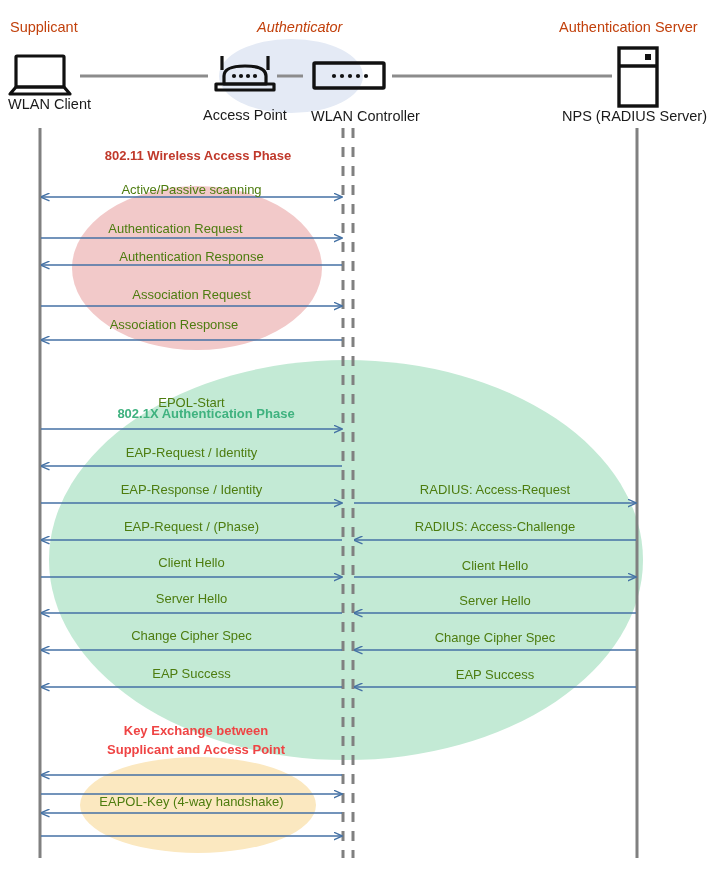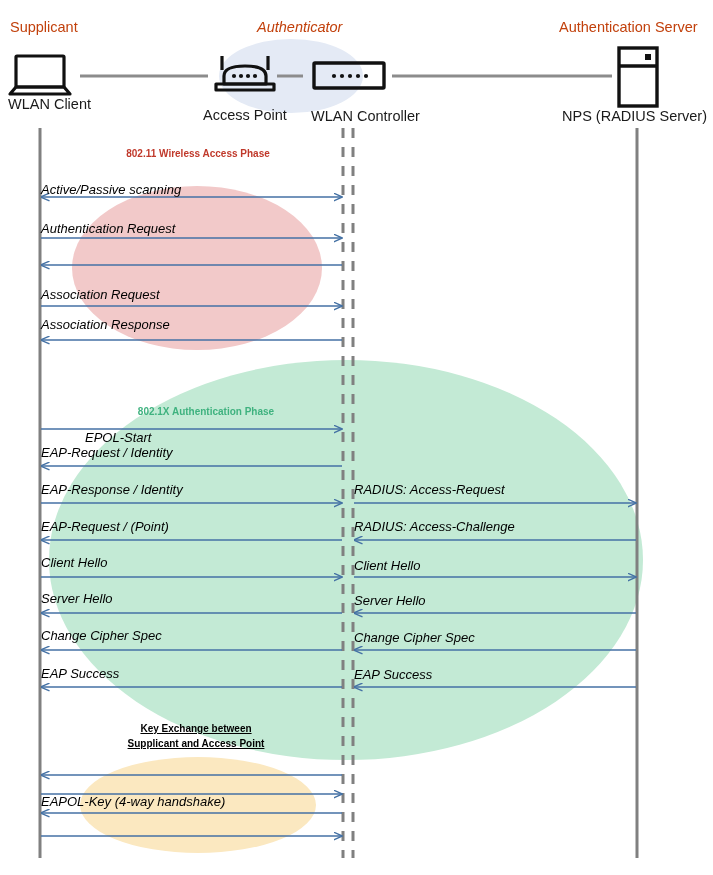--- a/index.html
+++ b/index.html
@@ -36,38 +36,37 @@
   .actor-role {
     font-size: 14.5px;
     color: #c2410c;
   }
   .actor-name {
     font-size: 14.5px;
     color: #1a1a1a;
   }
   
   .phase-title {
-    font-size: 10px;
+    font-size: 13px;
     font-weight: 600;
     text-align: center;
     line-height: 1.45;
   }
   .phase-80211 { color: #c0392b; }
   .phase-8021x { color: #3fb27f; margin-top: 28px; }
-  .phase-keyex { color: #000000; text-decoration: underline; }
+  .phase-keyex { color: #ef4444; }
 
   
   .msg {
     position: absolute;
     font-size: 13px;
-    color: #000000;
+    color: #4d7c0f;
     white-space: nowrap;
-    text-align: left;
+    text-align: center;
     line-height: 1;
-    font-style: italic;
   }
 </style>
 </head>
 <body>
 
 <div id="stage">
 
   <svg id="svg-layer" viewBox="0 0 713 875">
     <defs>
       <marker id="arrR" markerWidth="9" markerHeight="9" refX="8.5" refY="4.5" orient="auto" markerUnits="userSpaceOnUse">
@@ -175,27 +174,28 @@
 
   <div class="lbl phase-title phase-8021x" style="left:96px; top:377px; width:220px;">802.1X Authentication Phase</div>
 
   <div class="lbl phase-title phase-keyex" style="left:88px; top:722px; width:216px;">
     <div>Key Exchange between</div>
     <div>Supplicant and Access Point</div>
   </div>
 
   <div class="msg" style="left:41px; top:183px; width:301px;">Active/Passive scanning</div>
   <div class="msg" style="left:41px; top:222px; width:269px;">Authentication Request</div>
+  <div class="msg" style="left:41px; top:250px; width:301px;">Authentication Response</div>
   <div class="msg" style="left:41px; top:288px; width:301px;">Association Request</div>
   <div class="msg" style="left:41px; top:318px; width:266px;">Association Response</div>
 
-  <div class="msg" style="left:41px; top:431px; width:301px;padding-left:44px;">EPOL-Start</div>
+  <div class="msg" style="left:41px; top:396px; width:301px;">EPOL-Start</div>
   <div class="msg" style="left:41px; top:446px; width:301px;">EAP-Request / Identity</div>
   <div class="msg" style="left:41px; top:483px; width:301px;">EAP-Response / Identity</div>
-  <div class="msg" style="left:41px; top:520px; width:301px;">EAP-Request / (Point)</div>
+  <div class="msg" style="left:41px; top:520px; width:301px;">EAP-Request / (Phase)</div>
   <div class="msg" style="left:41px; top:556px; width:301px;">Client Hello</div>
   <div class="msg" style="left:41px; top:592px; width:301px;">Server Hello</div>
   <div class="msg" style="left:41px; top:629px; width:301px;">Change Cipher Spec</div>
   <div class="msg" style="left:41px; top:667px; width:301px;">EAP Success</div>
 
   <div class="msg" style="left:41px; top:795px; width:301px;">EAPOL-Key (4-way handshake)</div>
 
   <div class="msg" style="left:354px; top:483px; width:282px;">RADIUS: Access-Request</div>
   <div class="msg" style="left:354px; top:520px; width:282px;">RADIUS: Access-Challenge</div>
   <div class="msg" style="left:354px; top:559px; width:282px;">Client Hello</div>

